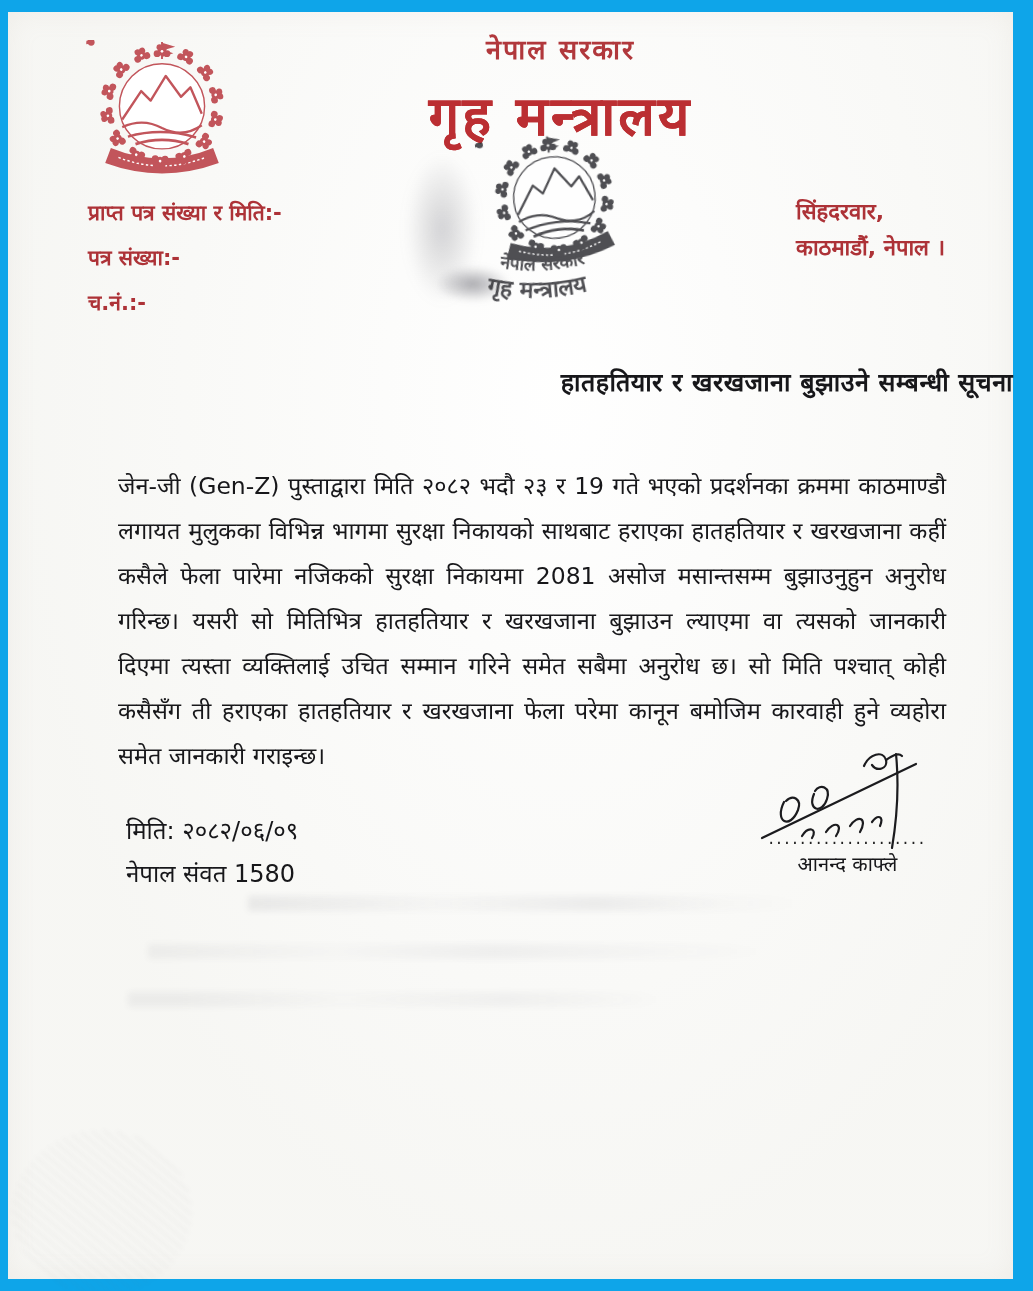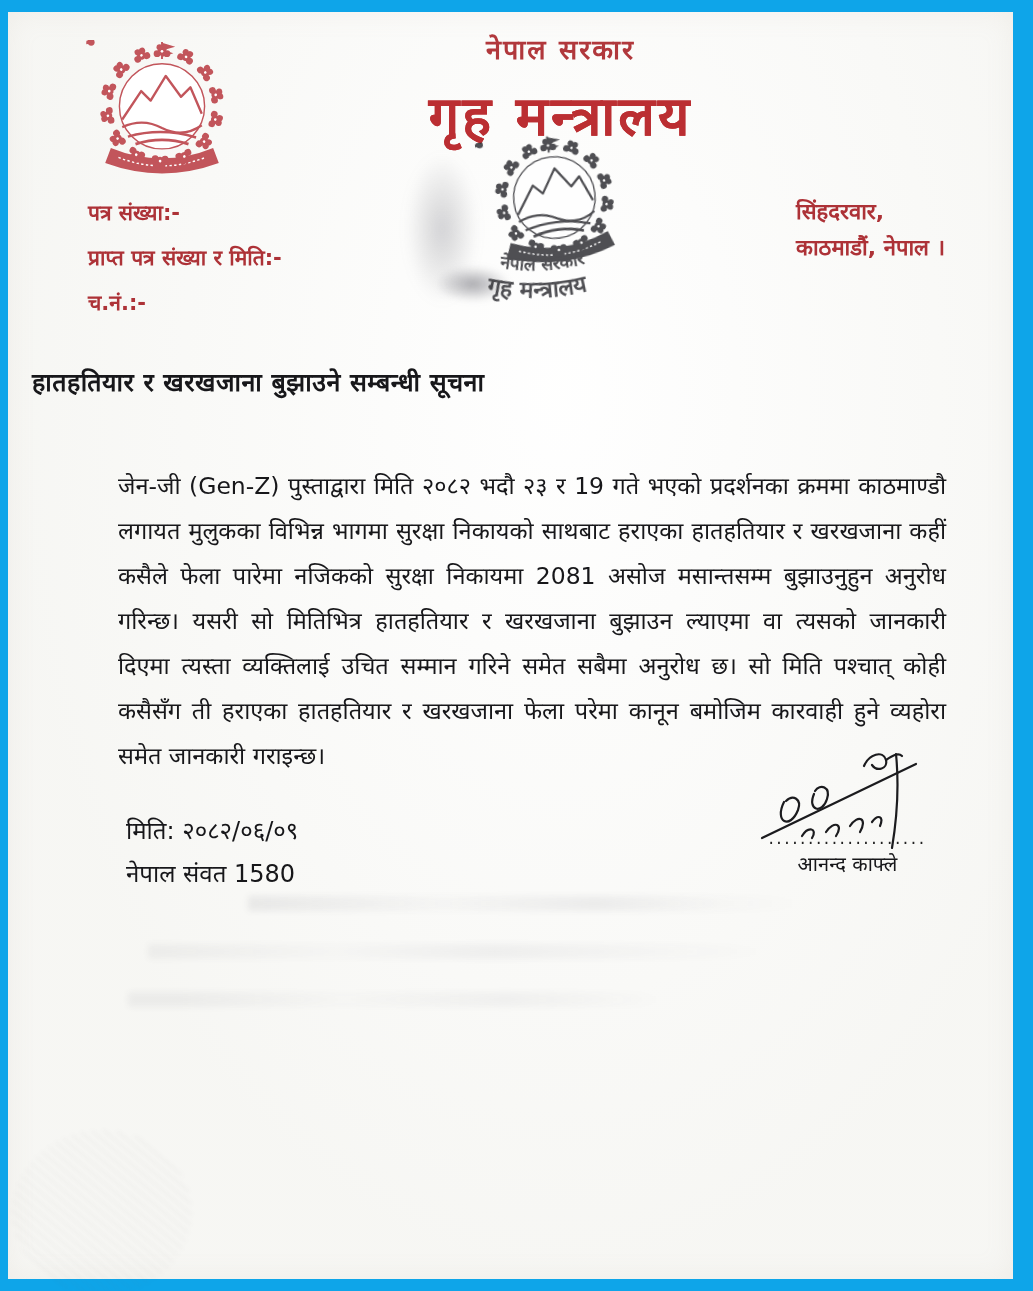--- a/index.html
+++ b/index.html
@@ -34,21 +34,21 @@
     background:radial-gradient(closest-side, rgba(100,100,110,.28), transparent); filter:blur(6px); }
   .smudge2 { left:428px; top:254px; width:74px; height:36px;
     background:radial-gradient(closest-side, rgba(85,85,95,.5), transparent); filter:blur(3px); }
   
   .ref-block { position:absolute; left:80px; top:186px; color:#ad3237; font-size:21px; font-weight:700; }
   .ref-block div { margin-bottom:17px; }
   
   .addr-block { position:absolute; left:788px; top:182px; width:205px; 
     color:#ad3237; font-size:22px; font-weight:700; line-height:36px; }
   
-  .subject { position:absolute; left:0; right:0; top:352px; text-align:left; padding-left:24px;
+  .subject { position:absolute; left:0; right:0; top:352px; text-align:right; padding-left:24px;
     font-size:25px; font-weight:700; color:#17171a; letter-spacing:.5px; }
   
   .body-text { position:absolute; left:110px; top:452px; width:828px; color:#17171a;
     font-size:23.5px; line-height:45px; }
   .body-line { text-align:justify; text-align-last:justify; }
   .body-line.last { text-align-last:left; }
   
   .date-block { position:absolute; left:118px; top:798px; color:#17171a; font-size:24px; line-height:43px; }
   
   .sig-block { position:absolute; left:732px; top:732px; width:215px; text-align:center; color:#17171a; }
@@ -126,22 +126,22 @@
       <path id="arc2" d="M26,148 Q116,180 206,138" fill="none"></path>
       <text font-size="17.5" font-weight="bold" fill="currentColor" font-family="DejaVu Sans, sans-serif">
         <textPath href="#arc1" startOffset="8">नेपाल सरकार</textPath>
       </text>
       <text font-size="23" font-weight="bold" fill="currentColor" font-family="DejaVu Sans, sans-serif">
         <textPath href="#arc2" startOffset="6">गृह मन्त्रालय</textPath>
       </text>
     </svg>
 
     <div class="ref-block">
+      <div>प्राप्त पत्र संख्या र मिति:-</div>
       <div>पत्र संख्या:-</div>
-      <div>प्राप्त पत्र संख्या र मिति:-</div>
       <div>च.नं.:-</div>
     </div>
 
     <div class="addr-block">
       <div>सिंहदरवार,</div>
       <div>काठमाडौं, नेपाल ।</div>
     </div>
 
     <div class="subject">हातहतियार र खरखजाना बुझाउने सम्बन्धी सूचना</div>
 

